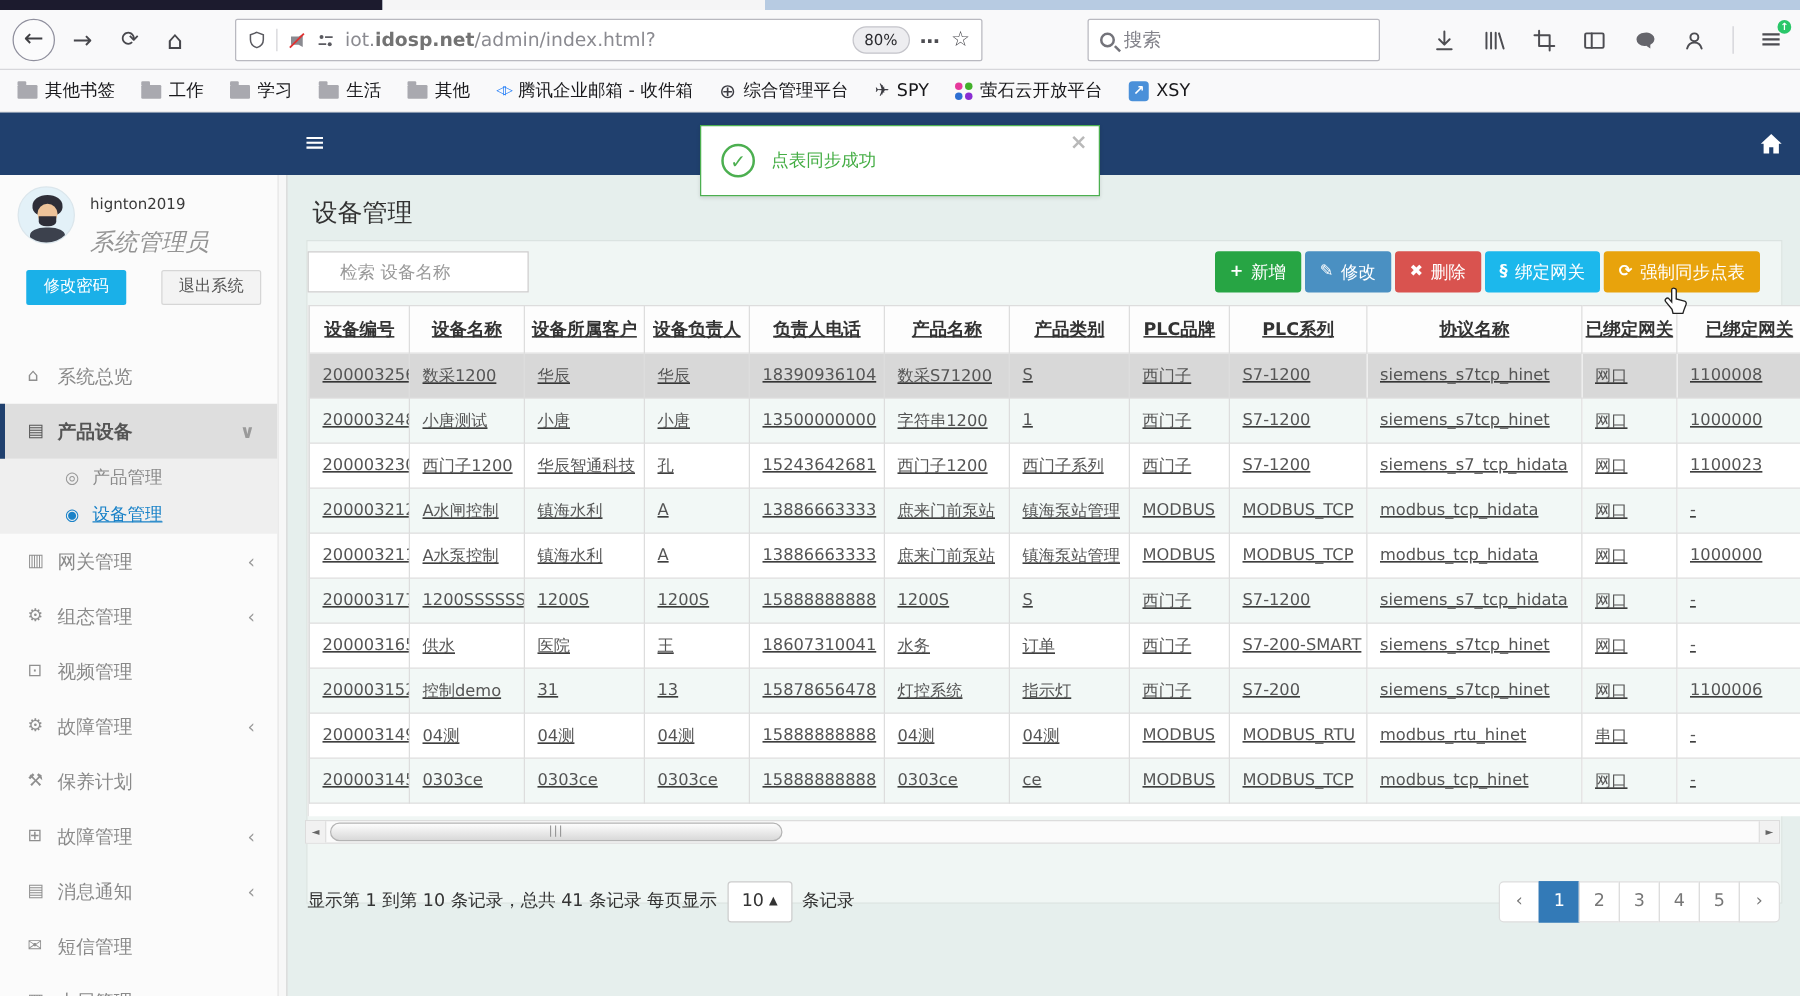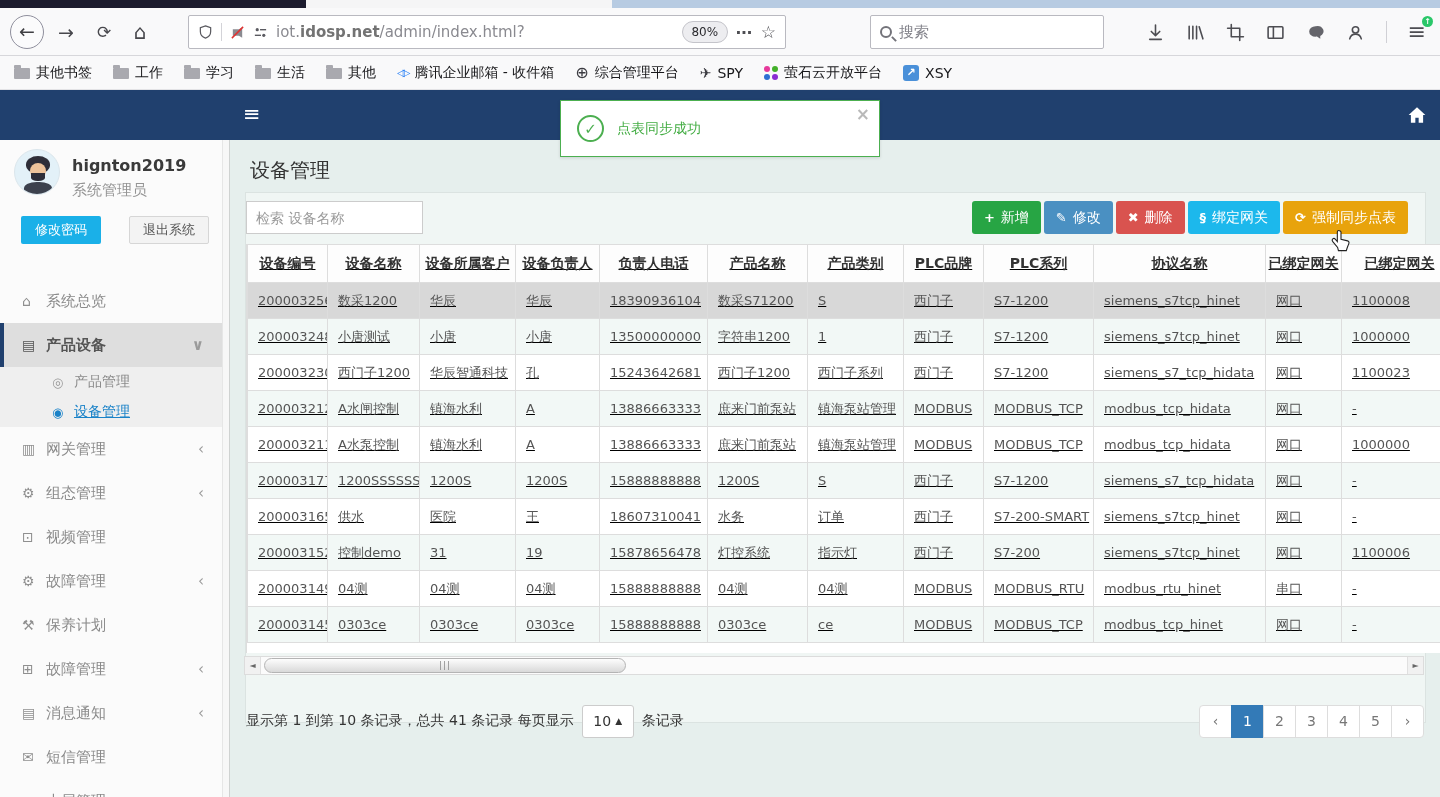--- a/index.html
+++ b/index.html
@@ -64,43 +64,43 @@
   .toast-x { position:absolute; right:9px; top:5px; color:#b9b9b9; font-size:17px; font-weight:700; line-height:17px; }
 
   
   .sidebar { position:absolute; top:140px; left:0; width:230px; bottom:0; background:#fbfbfb; border-right:1px solid #cfd2d1; overflow:hidden; }
   .sb-gutter { position:absolute; right:0; top:0; bottom:0; width:7px; background:#f7f7f7; border-left:1px solid #e6e6e6; }
   .avatar { position:absolute; left:14px; top:9px; width:46px; height:46px; border-radius:50%; background:#e3f1f8; overflow:hidden; border:1px solid #dbe6ec; }
   .av-hair { position:absolute; top:6px; left:11px; width:24px; height:17px; background:#2e2e38; border-radius:50% 50% 42% 42%; }
   .av-face { position:absolute; top:13px; left:15px; width:16px; height:16px; background:#eec39a; border-radius:50%; }
   .av-beard { position:absolute; top:23px; left:16px; width:14px; height:8px; background:#2e2e38; border-radius:0 0 45% 45%; }
   .av-body { position:absolute; bottom:-2px; left:9px; width:28px; height:14px; background:#3c414d; border-radius:45% 45% 0 0; }
-  .sb-user { position:absolute; left:72px; top:16px; font-size:16px; font-weight:700; color:#3a3a3a; }
-  .sb-role { position:absolute; left:72px; top:41px; font-size:15px; color:#949494; }
+  .sb-user { position:absolute; left:72px; top:16px; font-size:12px; font-weight:400; color:#3a3a3a; }
+  .sb-role { position:absolute; left:72px; top:41px; font-size:19px; color:#949494;font-style:italic; }
   .sb-btn { position:absolute; top:76px; width:80px; height:28px; font-size:13px; text-align:center; line-height:27px; border-radius:2px; }
   .sb-btn-pw { left:21px; background:#1ab0e8; color:#fff; }
   .sb-btn-out { left:129px; background:#f3f3f3; color:#555; border:1px solid #d6d6d6; line-height:25px; }
   .sb-menu { position:absolute; top:139px; left:0; right:7px; }
   .mi { height:44px; display:flex; align-items:center; padding-left:22px; color:#8a8a8a; font-size:15px; position:relative; }
   .mi .mi-ic { width:24px; font-size:14px; color:#8f8f8f; flex:0 0 auto; }
   .mi .chev { position:absolute; right:18px; color:#9a9a9a; font-size:15px; }
   .mi.act { background:#dedede; border-left:4px solid #20406e; padding-left:18px; color:#555; font-weight:700; }
   .mi.act .mi-ic { color:#555; }
   .smenu { background:#efefef; }
   .smi { height:30px; display:flex; align-items:center; padding-left:52px; font-size:14px; color:#8a8a8a; }
   .smi .mi-ic { width:22px; font-size:13px; color:#999; }
   .smi.sel { color:#1a82c8; }
   .smi.sel .lab { text-decoration:underline; }
   .smi.sel .mi-ic { color:#1a82c8; }
 
   
   .main { position:absolute; left:231px; top:140px; right:0; bottom:0; background:#e6efed; }
   .pg-title { position:absolute; left:19px; top:17px; font-size:20px; color:#333; }
   .panel { position:absolute; left:14px; top:52px; width:1181px; height:531px; background:#f0f6f4; border:1px solid #dbe3e1; }
-  .dev-search { position:absolute; left:15px; top:61px; width:177px; height:33px; background:#fff; border:1px solid #ccc; display:flex; align-items:center; padding:0 9px; }
+  .dev-search { position:absolute; left:15px; top:61px; width:177px; height:33px; background:#fff; border:1px solid #ccc; display:flex; align-items:center; padding:0 25px; }
   .dev-search input { font-size:14px; }
   .dev-search input::placeholder { color:#9a9a9a; }
   .btn-row { position:absolute; top:61px; right:32px; display:flex; gap:3px; }
   .tbtn { height:33px; padding:0 12px; border:none; border-radius:3px; color:#fff; font-size:14px; display:flex; align-items:center; gap:6px; font-family:inherit; }
   .tbtn .bic { font-size:13px; font-weight:700; }
 
   .table-wrap { position:absolute; left:15px; top:104px; width:1194px; height:409px; overflow:hidden; background:#fff; border-left:1px solid #ddd;text-decoration:underline; }
   table { border-collapse:collapse; table-layout:fixed; width:1210px; background:#fff; }
   th { height:38px; border:1px solid #ddd; font-size:14px; color:#333; font-weight:700; text-align:center; background:#fdfdfd; white-space:nowrap; overflow:hidden; }
   td { height:36px; border:1px solid #ddd; padding-left:10px; font-size:13px; color:#555; white-space:nowrap; overflow:hidden; }
@@ -488,21 +488,21 @@
               <td>西门子</td>
               <td>S7-200-SMART</td>
               <td>siemens_s7tcp_hinet</td>
               <td>网口</td>
               <td>-</td>
             </tr>
             <tr class="stripe">
               <td>200003152</td>
               <td>控制demo</td>
               <td>31</td>
-              <td>19</td>
+              <td>13</td>
               <td>15878656478</td>
               <td>灯控系统</td>
               <td>指示灯</td>
               <td>西门子</td>
               <td>S7-200</td>
               <td>siemens_s7tcp_hinet</td>
               <td>网口</td>
               <td>1100006</td>
             </tr>
             <tr>

